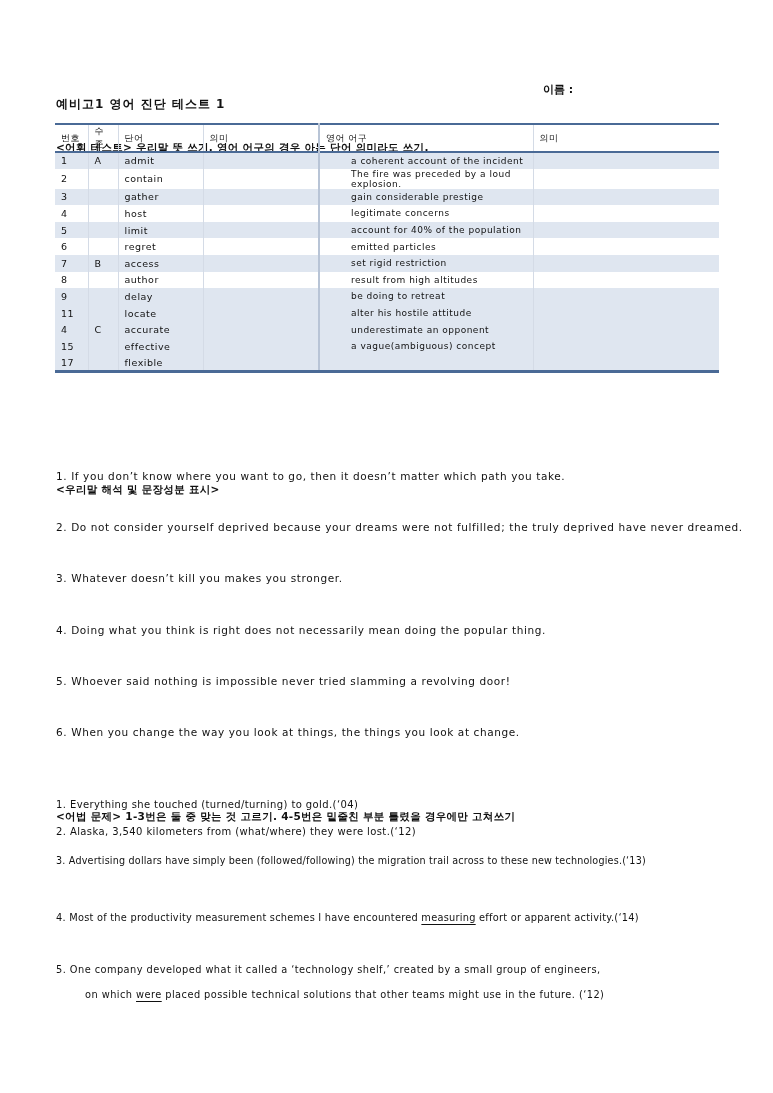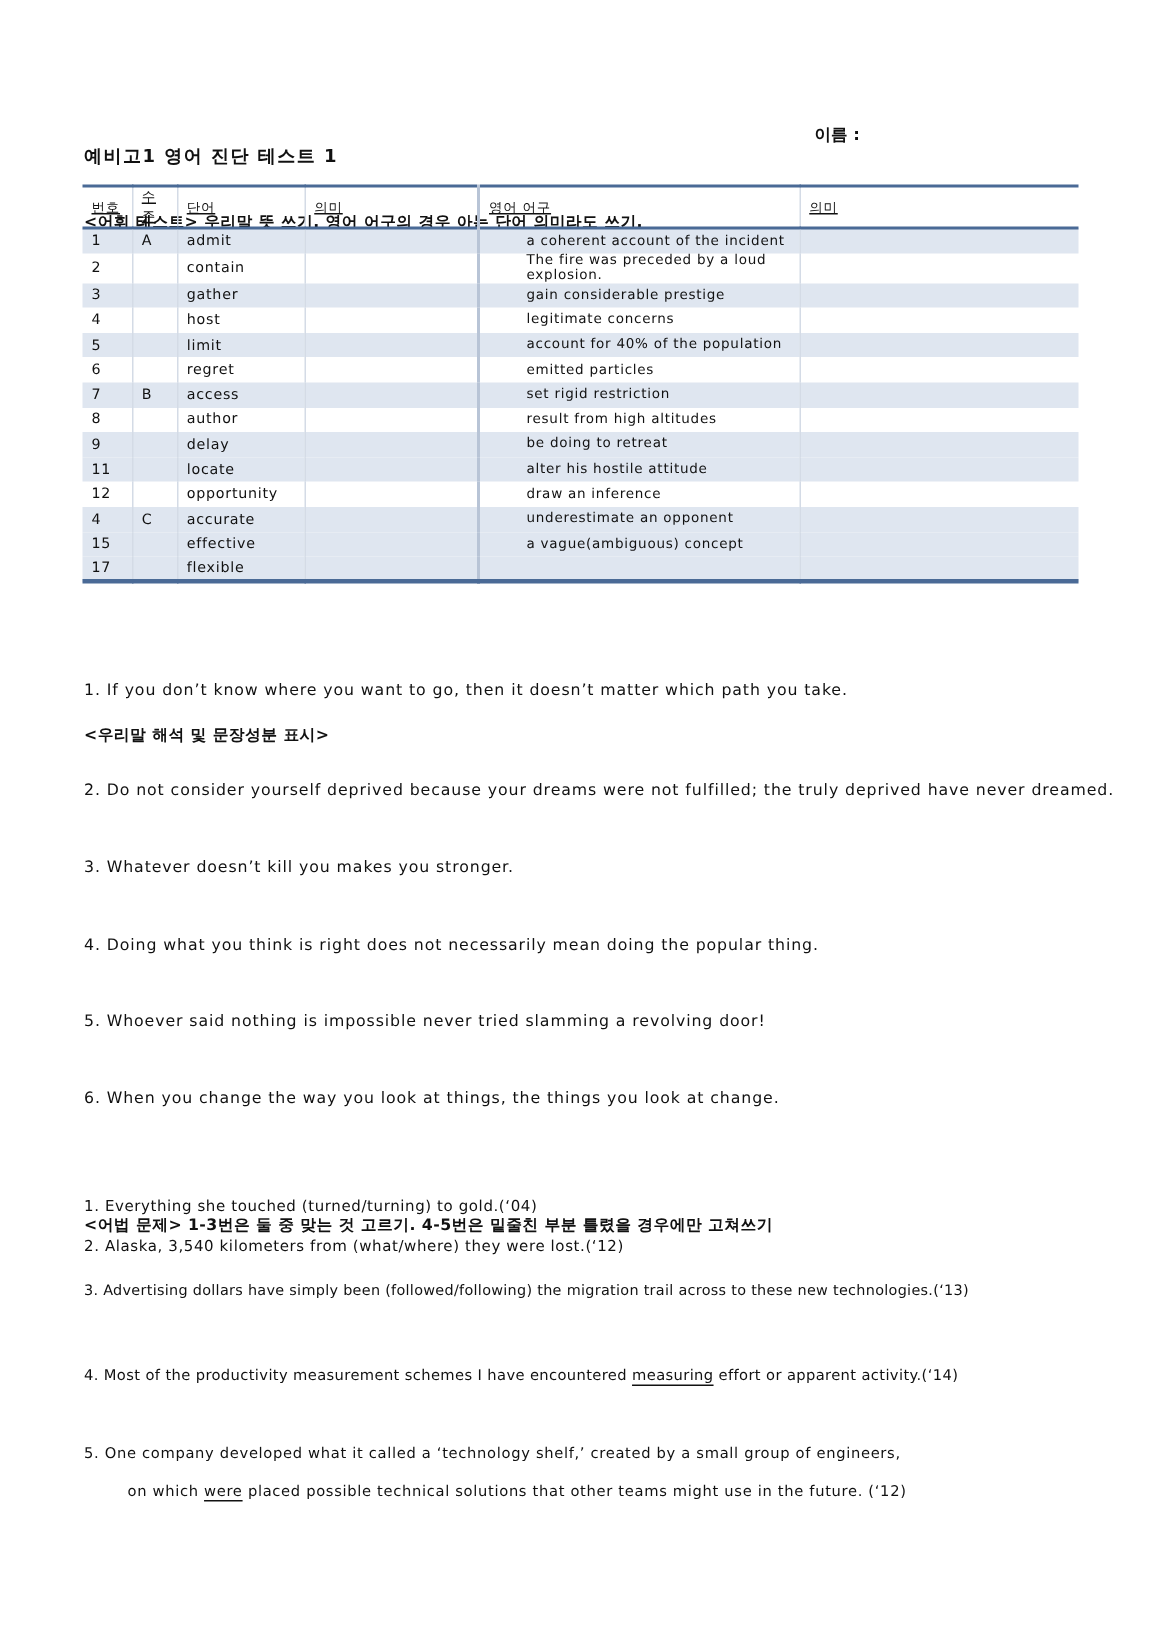--- a/index.html
+++ b/index.html
@@ -4,21 +4,21 @@
 <style>
   * { box-sizing: border-box; margin: 0; padding: 0; }
   html, body { width: 773px; height: 1093px; background: #ffffff; }
   body { position: relative; font-family: "DejaVu Sans", sans-serif; color: #111; overflow: hidden; }
   .abs { position: absolute; white-space: nowrap; }
   .title { left: 56px; top: 56px; font-size: 12px; font-weight: bold; letter-spacing: 1px; margin-top: 40px; }
   .name-label { left: 543px; top: 82px; font-size: 11px; font-weight: bold; }
   .section-title { font-size: 10.5px; font-weight: bold; letter-spacing: 0.3px; margin-top: 36px; }
   .vocab-title { left: 56px; top: 105px; }
   table.vocab { position: absolute; left: 55px; top: 123px; width: 664px; border-collapse: collapse; font-size: 9.5px; letter-spacing: 0.5px; }
-  table.vocab thead tr { border-top: 2px solid #4a6a96; border-bottom: 2.5px solid #4a6a96; text-decoration: underline; }
+  table.vocab thead tr { border-top: 2px solid #4a6a96; border-bottom: 2.5px solid #4a6a96; }
   table.vocab th { font-weight: normal; text-align: left; height: 15px; padding: 0 6px; font-size: 9px; }
   table.vocab td { height: 16.6px; padding: 0 6px; }
   table.vocab tbody tr.odd { background: #dfe6f0; }
   table.vocab tbody tr:last-child { border-bottom: 3px solid #4a6a96; }
   table.vocab td, table.vocab th { border-right: 1px solid #d4dbe6; }
   table.vocab td:last-child, table.vocab th:last-child { border-right: none; }
   table.vocab td.sep, table.vocab th.sep { border-right: 2px solid #b8c4d6; }
   table.vocab td.phrase { font-size: 9px; padding-left: 31px; }
   .c-num { width: 33px; } .c-lvl { width: 30px; } .c-word { width: 85px; } .c-mean1 { width: 116px; } .c-phrase { width: 214px; } .c-mean2 { width: 186px; }
   .trans-title { left: 56px; top: 447px; }
@@ -120,28 +120,20 @@
         <td class="c-mean2"></td>
       </tr>
       <tr class="odd">
         <td class="c-num">11</td>
         <td class="c-lvl"></td>
         <td class="c-word">locate</td>
         <td class="c-mean1 sep"></td>
         <td class="c-phrase phrase">alter his hostile attitude</td>
         <td class="c-mean2"></td>
       </tr>
-      <tr class="even">
-        <td class="c-num">12</td>
-        <td class="c-lvl"></td>
-        <td class="c-word">opportunity</td>
-        <td class="c-mean1 sep"></td>
-        <td class="c-phrase phrase">draw an inference</td>
-        <td class="c-mean2"></td>
-      </tr>
       <tr class="odd">
         <td class="c-num">4</td>
         <td class="c-lvl">C</td>
         <td class="c-word">accurate</td>
         <td class="c-mean1 sep"></td>
         <td class="c-phrase phrase">underestimate an opponent</td>
         <td class="c-mean2"></td>
       </tr>
       <tr class="odd">
         <td class="c-num">15</td>
@@ -156,21 +148,21 @@
         <td class="c-lvl"></td>
         <td class="c-word">flexible</td>
         <td class="c-mean1 sep"></td>
         <td class="c-phrase phrase"></td>
         <td class="c-mean2"></td>
       </tr>
     </tbody>
 </table>
 
 <div class="abs section-title trans-title">&lt;우리말 해석 및 문장성분 표시&gt;</div>
-<div class="abs sentence" style="top:454px">1. If you don’t know where you want to go, then it doesn’t matter which path you take.</div>
+<div class="abs sentence" style="top:470px">1. If you don’t know where you want to go, then it doesn’t matter which path you take.</div>
 <div class="abs sentence" style="top:521px">2. Do not consider yourself deprived because your dreams were not fulfilled; the truly deprived have never dreamed.</div>
 <div class="abs sentence" style="top:572px">3. Whatever doesn’t kill you makes you stronger.</div>
 <div class="abs sentence" style="top:624px">4. Doing what you think is right does not necessarily mean doing the popular thing.</div>
 <div class="abs sentence" style="top:675px">5. Whoever said nothing is impossible never tried slamming a revolving door!</div>
 <div class="abs sentence" style="top:726px">6. When you change the way you look at things, the things you look at change.</div>
 
 <div class="abs section-title grammar-title">&lt;어법 문제&gt; 1-3번은 둘 중 맞는 것 고르기. 4-5번은 밑줄친 부분 틀렸을 경우에만 고쳐쓰기</div>
 <div class="abs gq" style="top:799px">1. Everything she touched (turned/turning) to gold.(‘04)</div>
 <div class="abs gq" style="top:826px">2. Alaska, 3,540 kilometers from (what/where) they were lost.(‘12)</div>
 <div class="abs gq" style="top:855px; font-size:9.6px; letter-spacing:0.2px">3. Advertising dollars have simply been (followed/following) the migration trail across to these new technologies.(‘13)</div>

